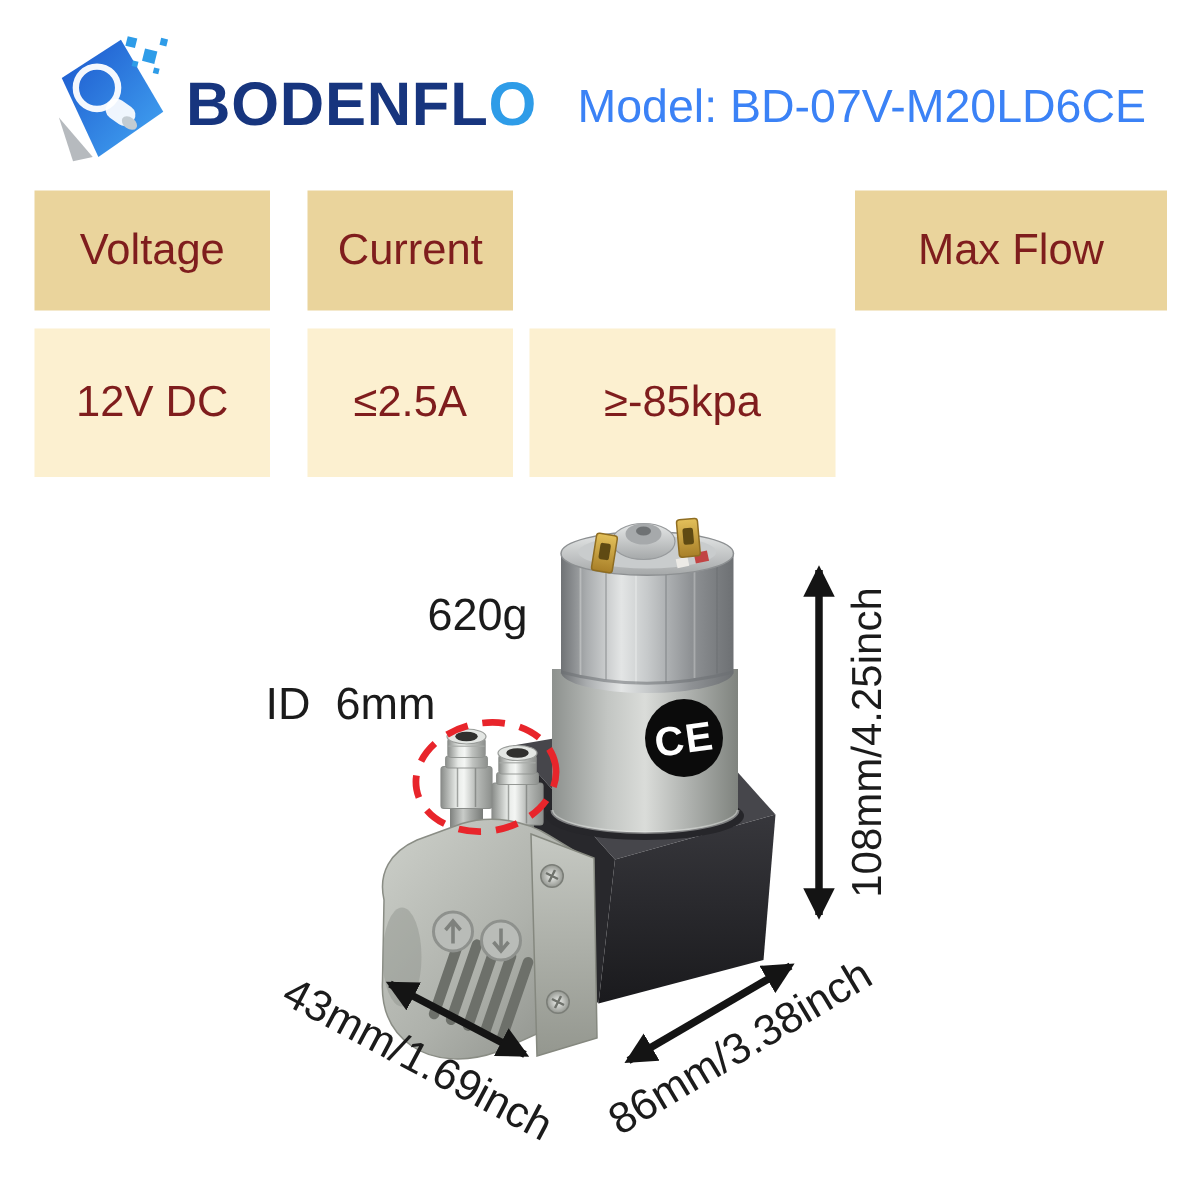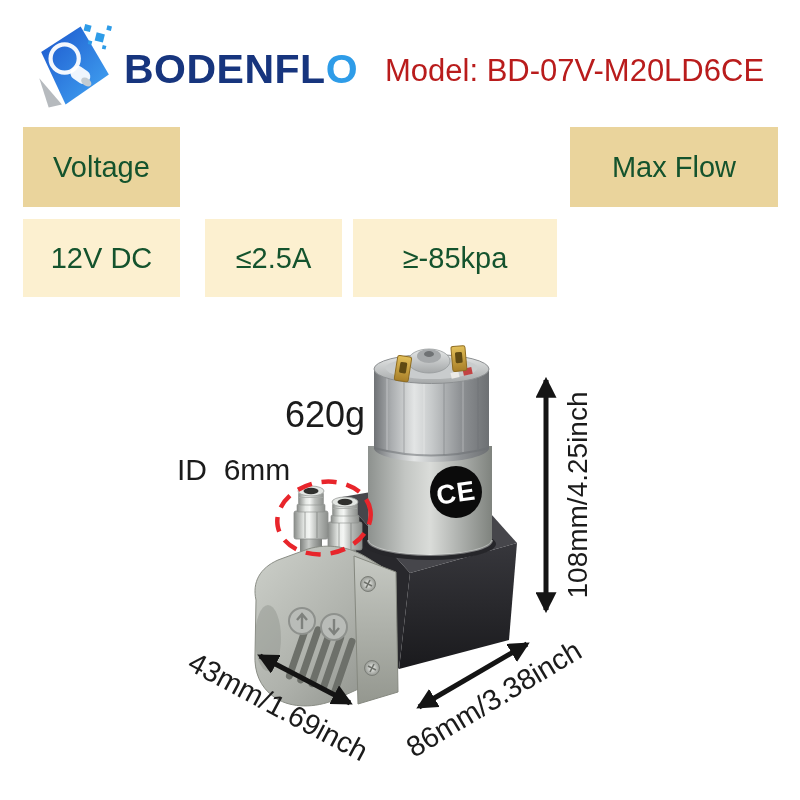--- a/index.html
+++ b/index.html
@@ -10,35 +10,35 @@
   html,body{width:800px;height:800px;background:#ffffff;overflow:hidden;
     font-family:"Liberation Sans", sans-serif;color:var(--ink);}
   #page{position:relative;width:800px;height:800px;background:#fff;}
 
   
   #brand-lockup{position:absolute;left:28px;top:20px;display:flex;align-items:center;}
   #logo-icon{width:94px;height:94px;}
   #brand-text{font-size:41px;font-weight:bold;letter-spacing:.5px;color:var(--brand-navy);
     margin-left:2px;margin-top:5px;}
   #brand-text .accent{color:var(--brand-blue);}
-  #model-text{position:absolute;left:385px;top:53px;font-size:31px;color:#b91c1c;
+  #model-text{position:absolute;left:385px;top:53px;font-size:31px;color:#3b82f6;
     white-space:nowrap;}
 
   
   .cell{position:absolute;display:flex;align-items:center;justify-content:center;
-    font-size:29px;color:#14532d;white-space:nowrap;}
+    font-size:29px;color:#7f1d1d;white-space:nowrap;}
   .cell.hdr{top:127px;height:80px;background:var(--header-bg);}
-  .cell.val{top:219px;height:78px;background:var(--value-bg);}
+  .cell.val{top:219px;height:99px;background:var(--value-bg);}
   .c1{left:23px;width:157px}.c2{left:205px;width:137px}
   .c3{left:353px;width:204px}.c4{left:570px;width:208px}
 
   
   #product-figure{position:absolute;left:0;top:0;width:800px;height:800px;z-index:0;}
   .lbl{position:absolute;z-index:2;color:var(--ink);white-space:pre;}
-  #weight-label{left:285px;top:394px;font-size:36px;}
+  #weight-label{left:285px;top:394px;font-size:30px;}
   #port-id-label{left:145px;top:453px;font-size:30px;margin-left:32px;}
   #dim-height-label{left:578px;top:495px;font-size:28px;
     transform:translate(-50%,-50%) rotate(-90deg);}
   #dim-width-label{left:278px;top:707px;font-size:29px;
     transform:translate(-50%,-50%) rotate(28deg);}
   #dim-depth-label{left:494px;top:699px;font-size:29px;
     transform:translate(-50%,-50%) rotate(-31deg);}
   .hl-ellipse{stroke:var(--accent-red);}
 </style>
 </head>
@@ -65,20 +65,21 @@
         <rect x="64" y="22" width="4" height="4" transform="rotate(14 66 24)"></rect>
         <rect x="84" y="6" width="5" height="5" transform="rotate(14 86 8)"></rect>
         <rect x="79" y="27" width="4" height="4" transform="rotate(14 81 29)"></rect>
       </g>
     </svg>
     <div id="brand-text"><span>BODENFL</span><span class="accent">O</span></div>
   </div>
   <div id="model-text">Model: BD-07V-M20LD6CE</div>
 
   <div class="cell hdr c1">Voltage</div>
+  <div class="cell hdr c2">Current</div>
   <div class="cell hdr c4">Max Flow</div>
   <div class="cell val c1">12V DC</div>
   <div class="cell val c2">≤2.5A</div>
   <div class="cell val c3">≥-85kpa</div>
 
   <svg id="product-figure" viewBox="0 0 800 800">
     <defs>
       <linearGradient id="gBrush" x1="0" y1="0" x2="1" y2="0">
         <stop offset="0" stop-color="#6f7275"></stop>
           <stop offset="0.15" stop-color="#aaadaf"></stop>

